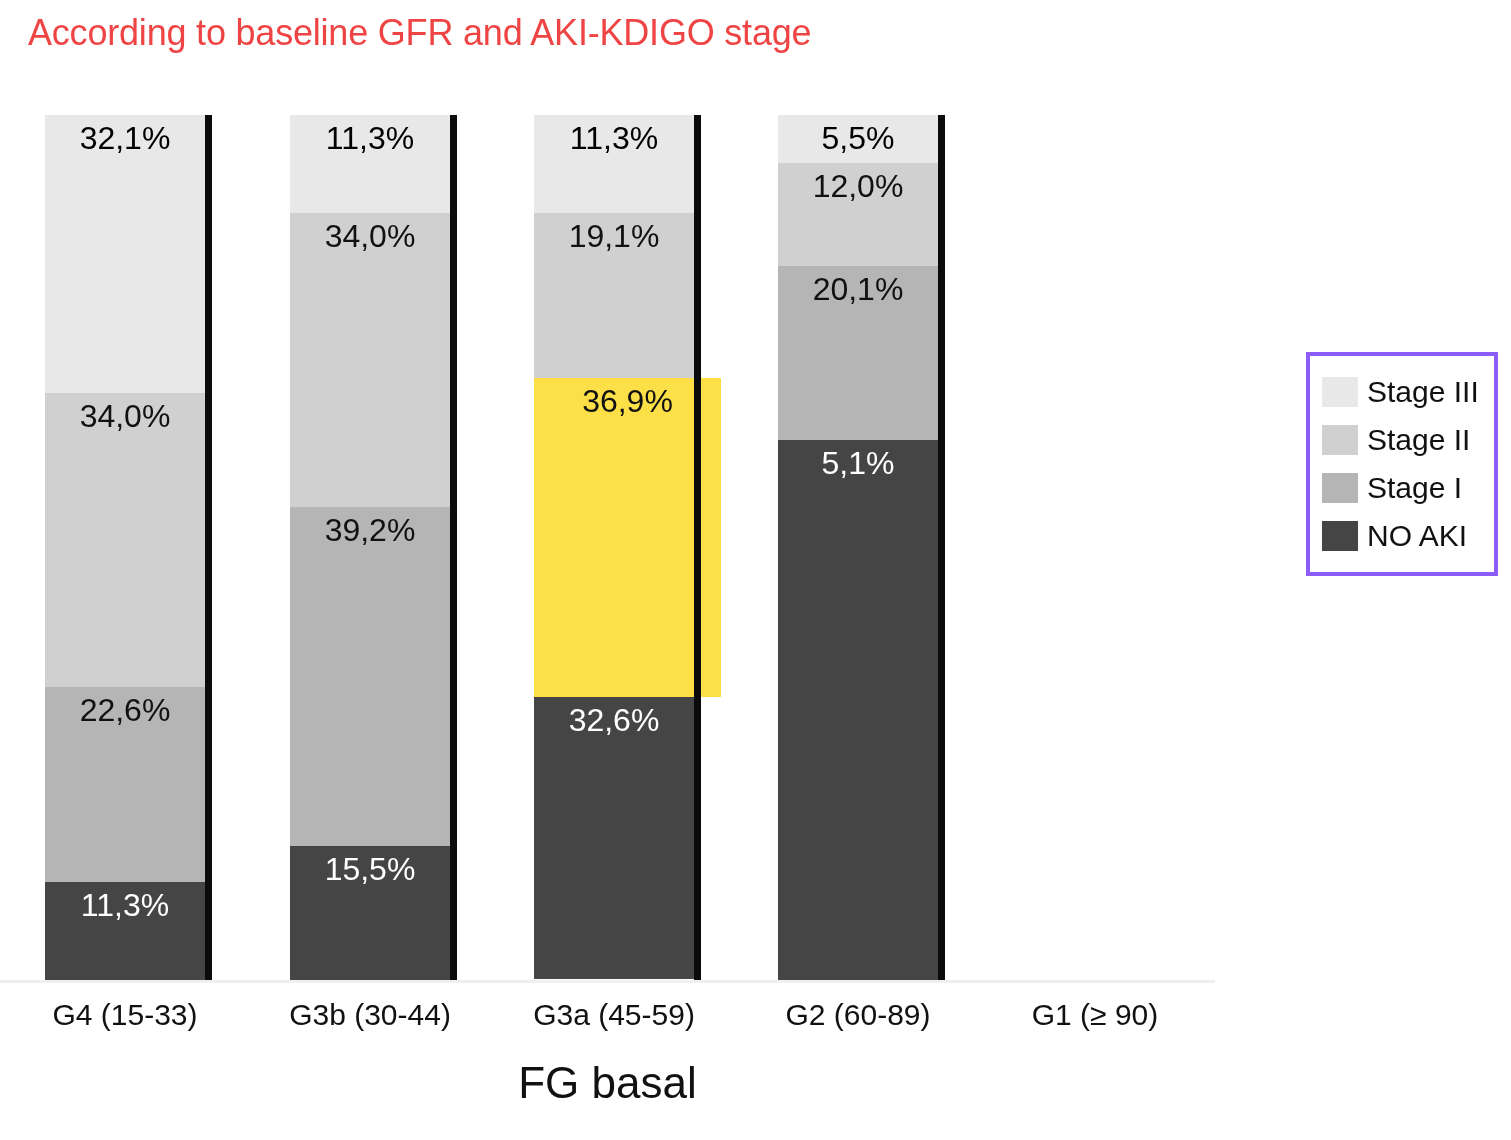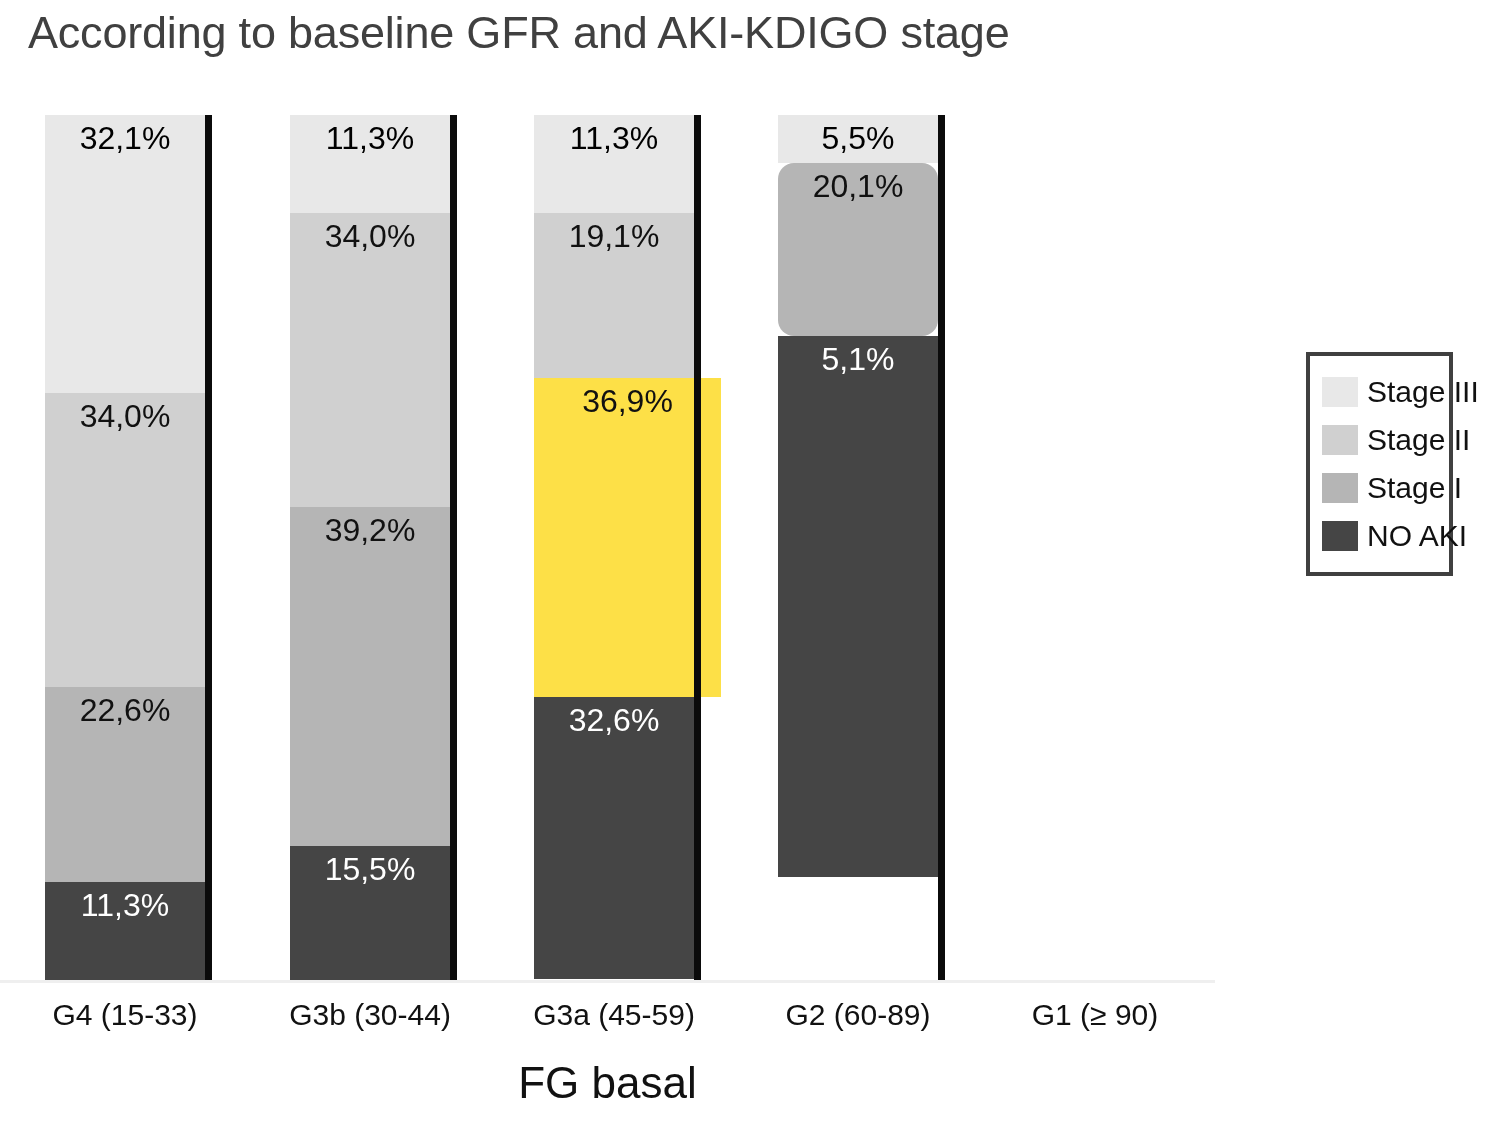--- a/index.html
+++ b/index.html
@@ -1,22 +1,22 @@
 <!DOCTYPE html>
 <html><head>
 <meta charset="utf-8">
 <style>
   html,body{margin:0;padding:0;background:#ffffff;}
   body{width:1511px;height:1140px;position:relative;overflow:hidden;
        font-family:"Liberation Sans","DejaVu Sans",sans-serif;color:#000;}
 
   #chart-title{
     position:absolute;left:28px;top:6px;
-    font-size:45px;line-height:54px;letter-spacing:-0.2px;
-    white-space:nowrap;color:#404040;
+    font-size:36px;line-height:54px;letter-spacing:-0.2px;
+    white-space:nowrap;color:#ef4444;
   }
 
   #plot{position:absolute;left:0;top:115px;width:1260px;height:865px;}
 
   #baseline{
     position:absolute;left:0;top:980px;width:1215px;height:3px;
     background:#efefef;
   }
 
   .bar-group{position:absolute;bottom:0;width:160px;height:100%;}
@@ -37,22 +37,22 @@
     position:absolute;top:995px;width:230px;text-align:center;
     font-size:30px;line-height:40px;white-space:nowrap;color:#111;
   }
 
   #axis-title{
     position:absolute;left:0;top:1055px;width:1215px;text-align:center;
     font-size:44px;line-height:56px;color:#111;
   }
 
   #legend{
-    position:absolute;left:1306px;top:352px;width:147px;
-    border:4px solid #404040;background:#fff;
+    position:absolute;left:1306px;top:352px;width:192px;
+    border:4px solid #8b5cf6;background:#fff;
     padding:12px 10px 12px 12px;box-sizing:border-box;
   }
   .legend-row{display:flex;align-items:center;height:48px;}
   .legend-swatch{width:36px;height:30px;flex:0 0 36px;margin-right:9px;}
   .legend-text{font-size:30px;line-height:34px;white-space:nowrap;color:#111;}
 </style>
 </head>
 <body>
 
 <div id="chart-title">According to baseline GFR and AKI-KDIGO stage</div>
@@ -107,21 +107,24 @@
           <span class="seg-label">32,6%</span>
         </div>
       </div>
       <div class="bar-shadow"></div>
     </div>
     <div class="bar-group" style="left: 778px;">
       <div class="bar-stack">
         <div class="seg s4" style="height: 5.5%; background: rgb(232, 232, 232);">
           <span class="seg-label">5,5%</span>
         </div>
-        <div class="seg s2" style="height: 20.1%; background: rgb(181, 181, 181); border-radius: 16px;">
+        <div class="seg s3" style="height: 12%; background: rgb(208, 208, 208);">
+          <span class="seg-label">12,0%</span>
+        </div>
+        <div class="seg s2" style="height: 20.1%; background: rgb(181, 181, 181);">
           <span class="seg-label">20,1%</span>
         </div>
         <div class="seg s0" style="height: 62.5%; background: rgb(69, 69, 69);">
           <span class="seg-label">5,1%</span>
         </div>
       </div>
       <div class="bar-shadow"></div>
     </div>
   </div>
 <div id="baseline"></div>

